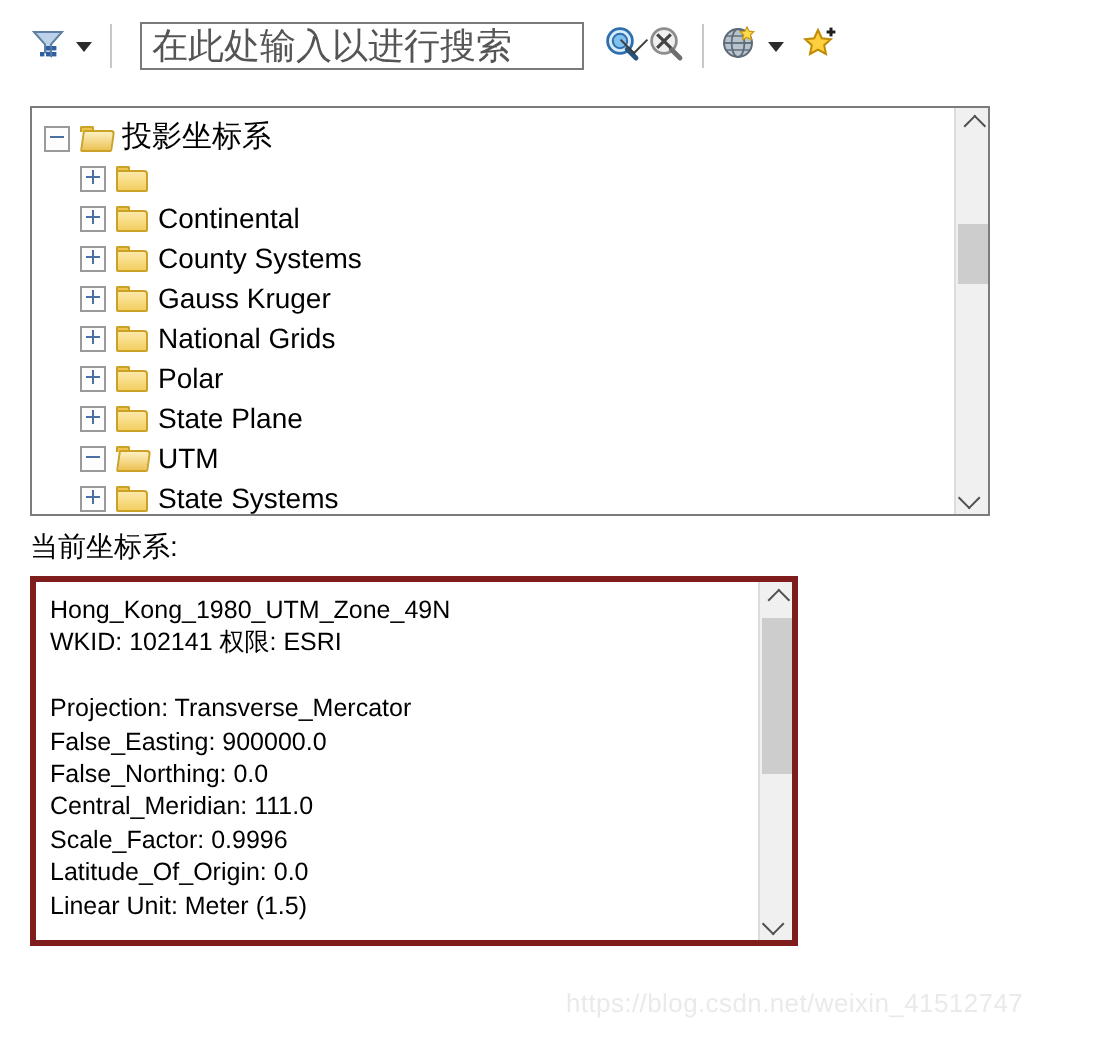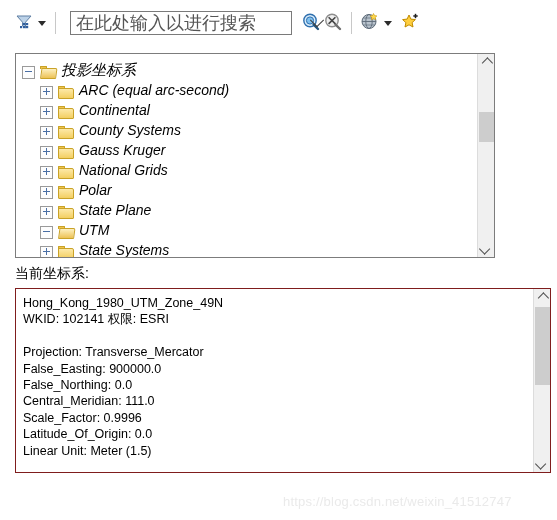--- a/index.html
+++ b/index.html
@@ -112,26 +112,25 @@
   .tree-inner {
     position: absolute;
     left: 0; top: 0;
     right: 17px;
     bottom: 0;
     padding-top: 5px;
     overflow: hidden;
   }
   .tree-row {
     display: flex;
-    align-items: flex-end;
+    align-items: center;
     height: 20px;
     padding-left: 6px;
     cursor: default;
     white-space: nowrap;
-    font-style: italic;
   }
   .tree-row.lvl1 { padding-left: 24px; }
   .expander {
     width: 11px;
     height: 11px;
     border: 1px solid #9a9a9a;
     background: #fdfdfd;
     position: relative;
     margin-right: 5px;
     flex: 0 0 auto;
@@ -233,23 +232,23 @@
     top: 265px;
     font-size: 14px;
     color: #000;
   }
 
   
   .details-panel {
     position: absolute;
     left: 15px;
     top: 288px;
-    width: 536px;
+    width: 384px;
     height: 185px;
-    border: 1px solid #7f1d1d;
+    border: 3px solid #7f1d1d;
     background: #ffffff;
     box-sizing: border-box;
     overflow: hidden;
   }
   .details-inner {
     position: absolute;
     left: 0; top: 0;
     right: 17px; bottom: 0;
     padding: 6px 0 0 7px;
     overflow: hidden;
@@ -360,21 +359,20 @@
         </span>
       <span class="tree-label cn">投影坐标系</span>
     </div>
 
     <div class="tree-row lvl1">
       <span class="expander plus"></span>
       <span class="folder">
           <i class="ftab"></i>
           <i class="fbody"></i>
         </span>
-      <span class="tree-label">ARC (equal arc-second)</span>
     </div>
 
     <div class="tree-row lvl1">
       <span class="expander plus"></span>
       <span class="folder">
           <i class="ftab"></i>
           <i class="fbody"></i>
         </span>
       <span class="tree-label">Continental</span>
     </div>

